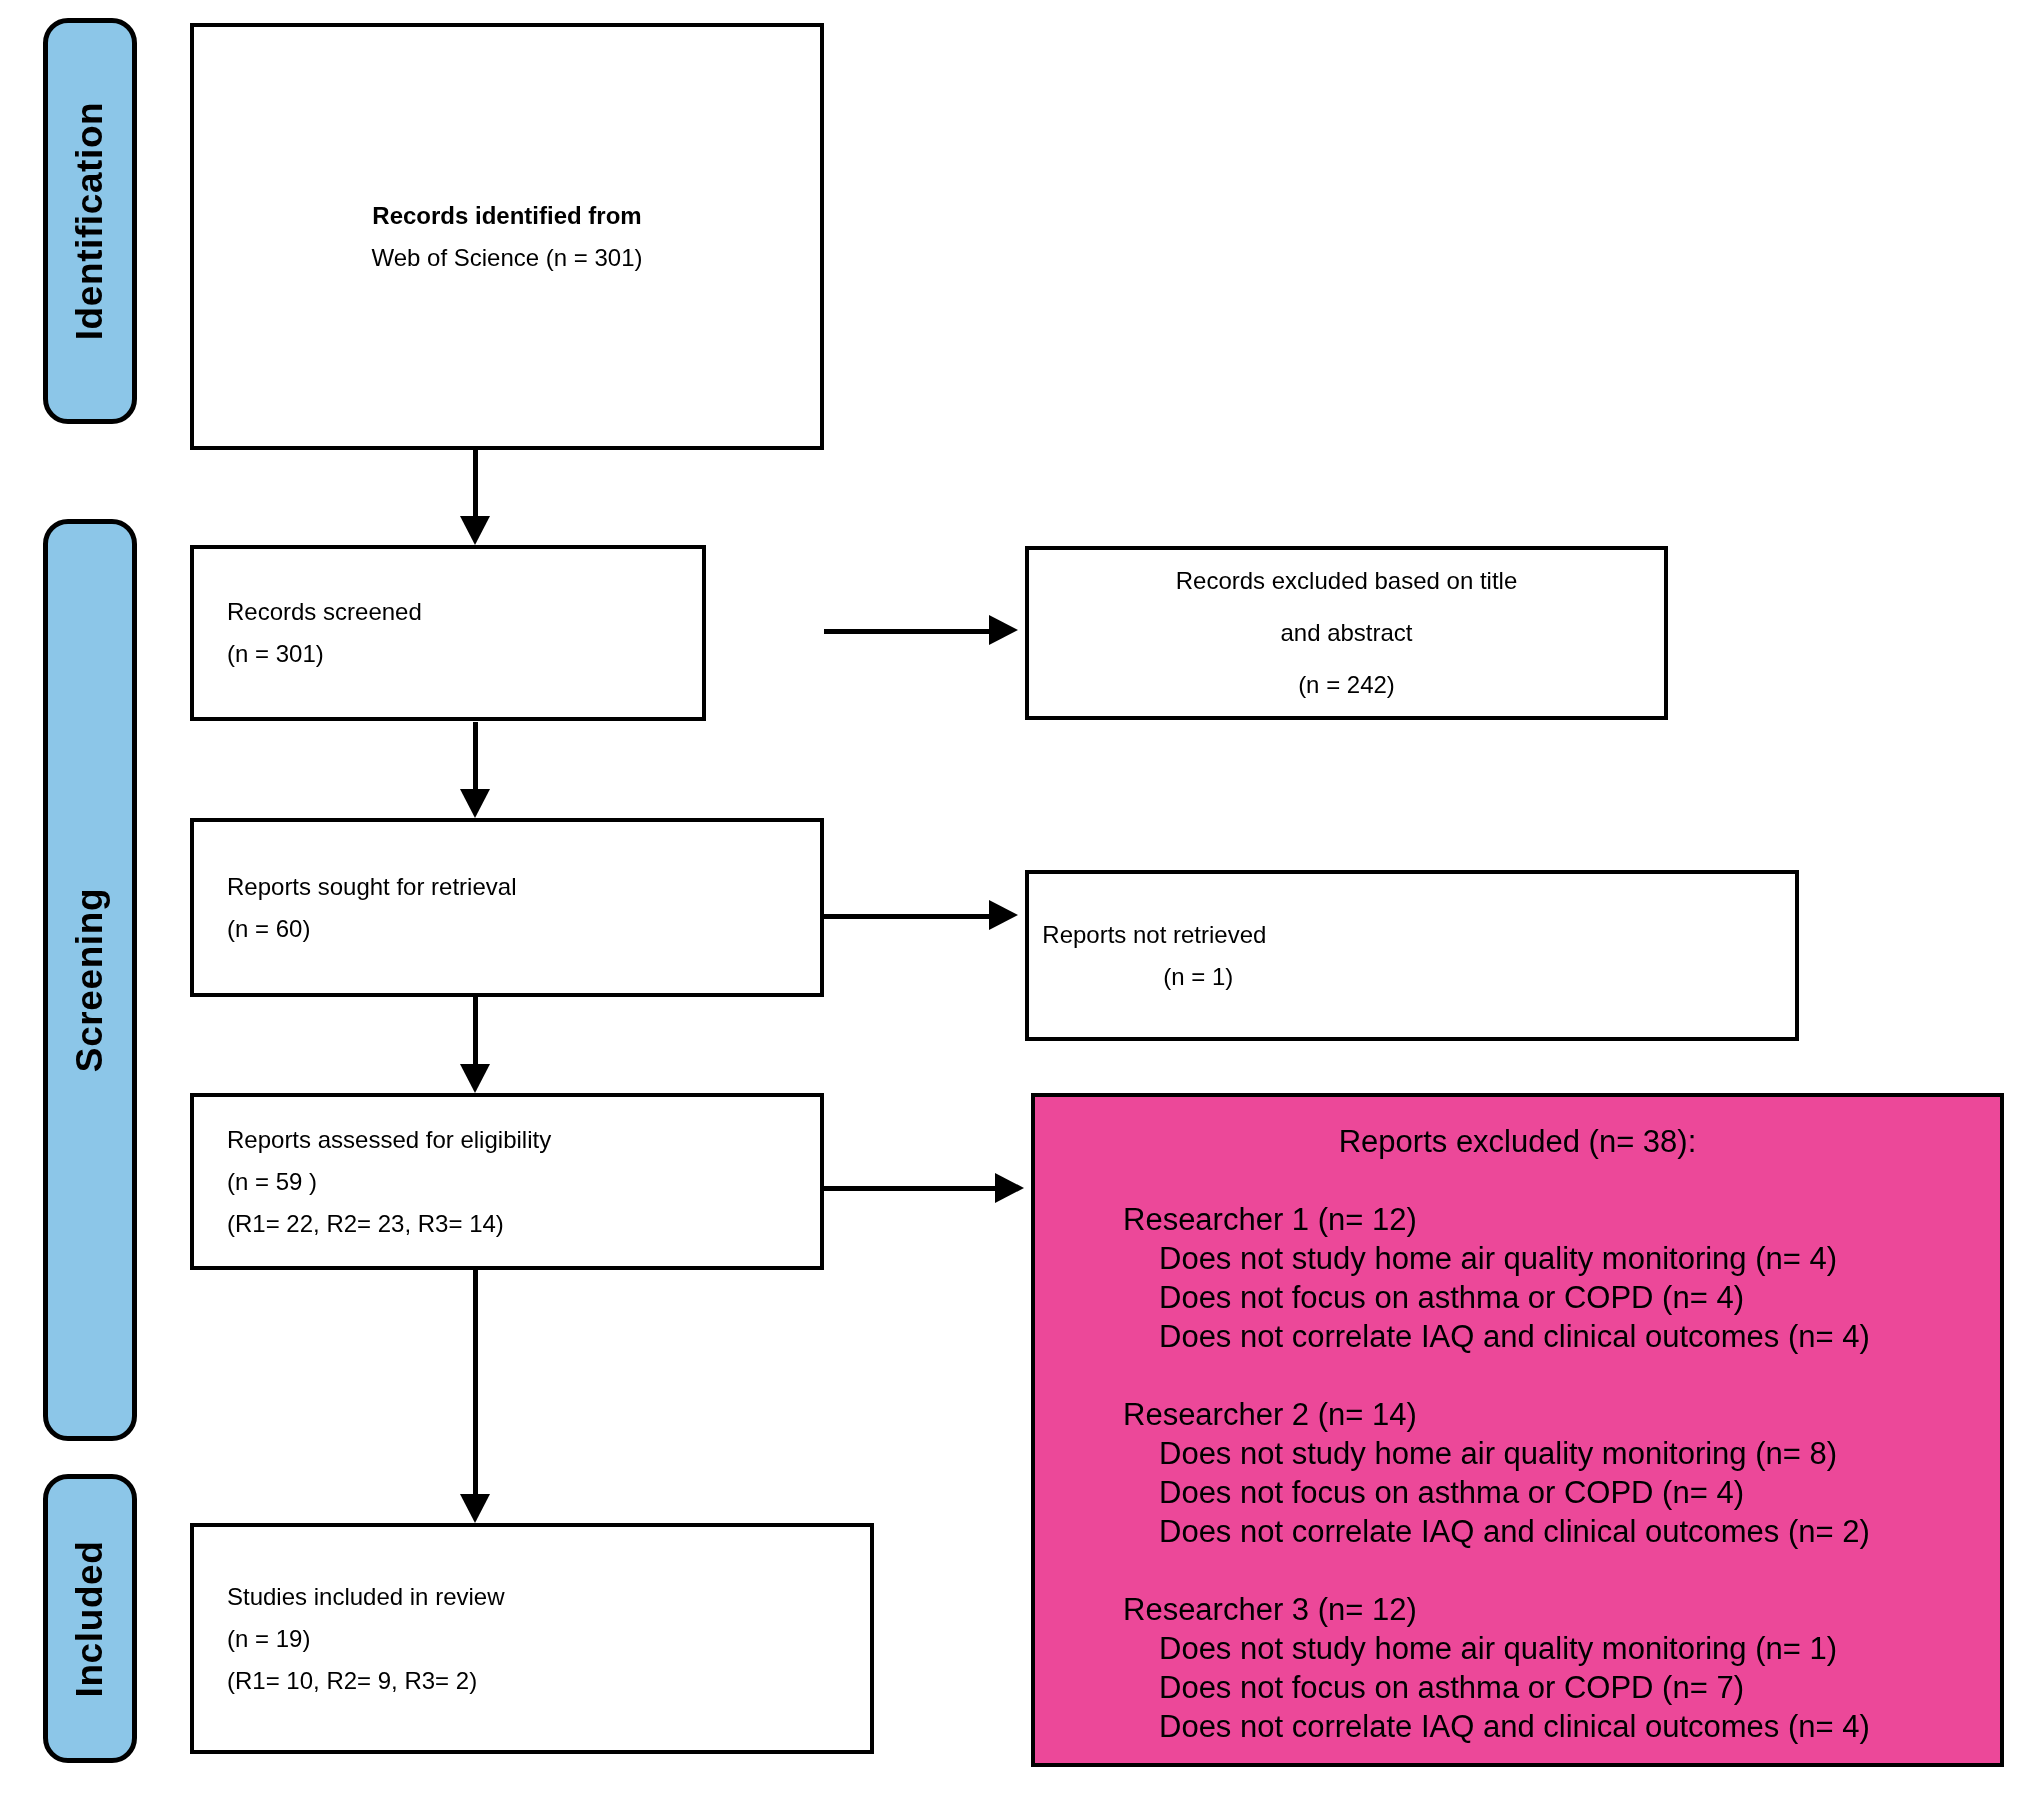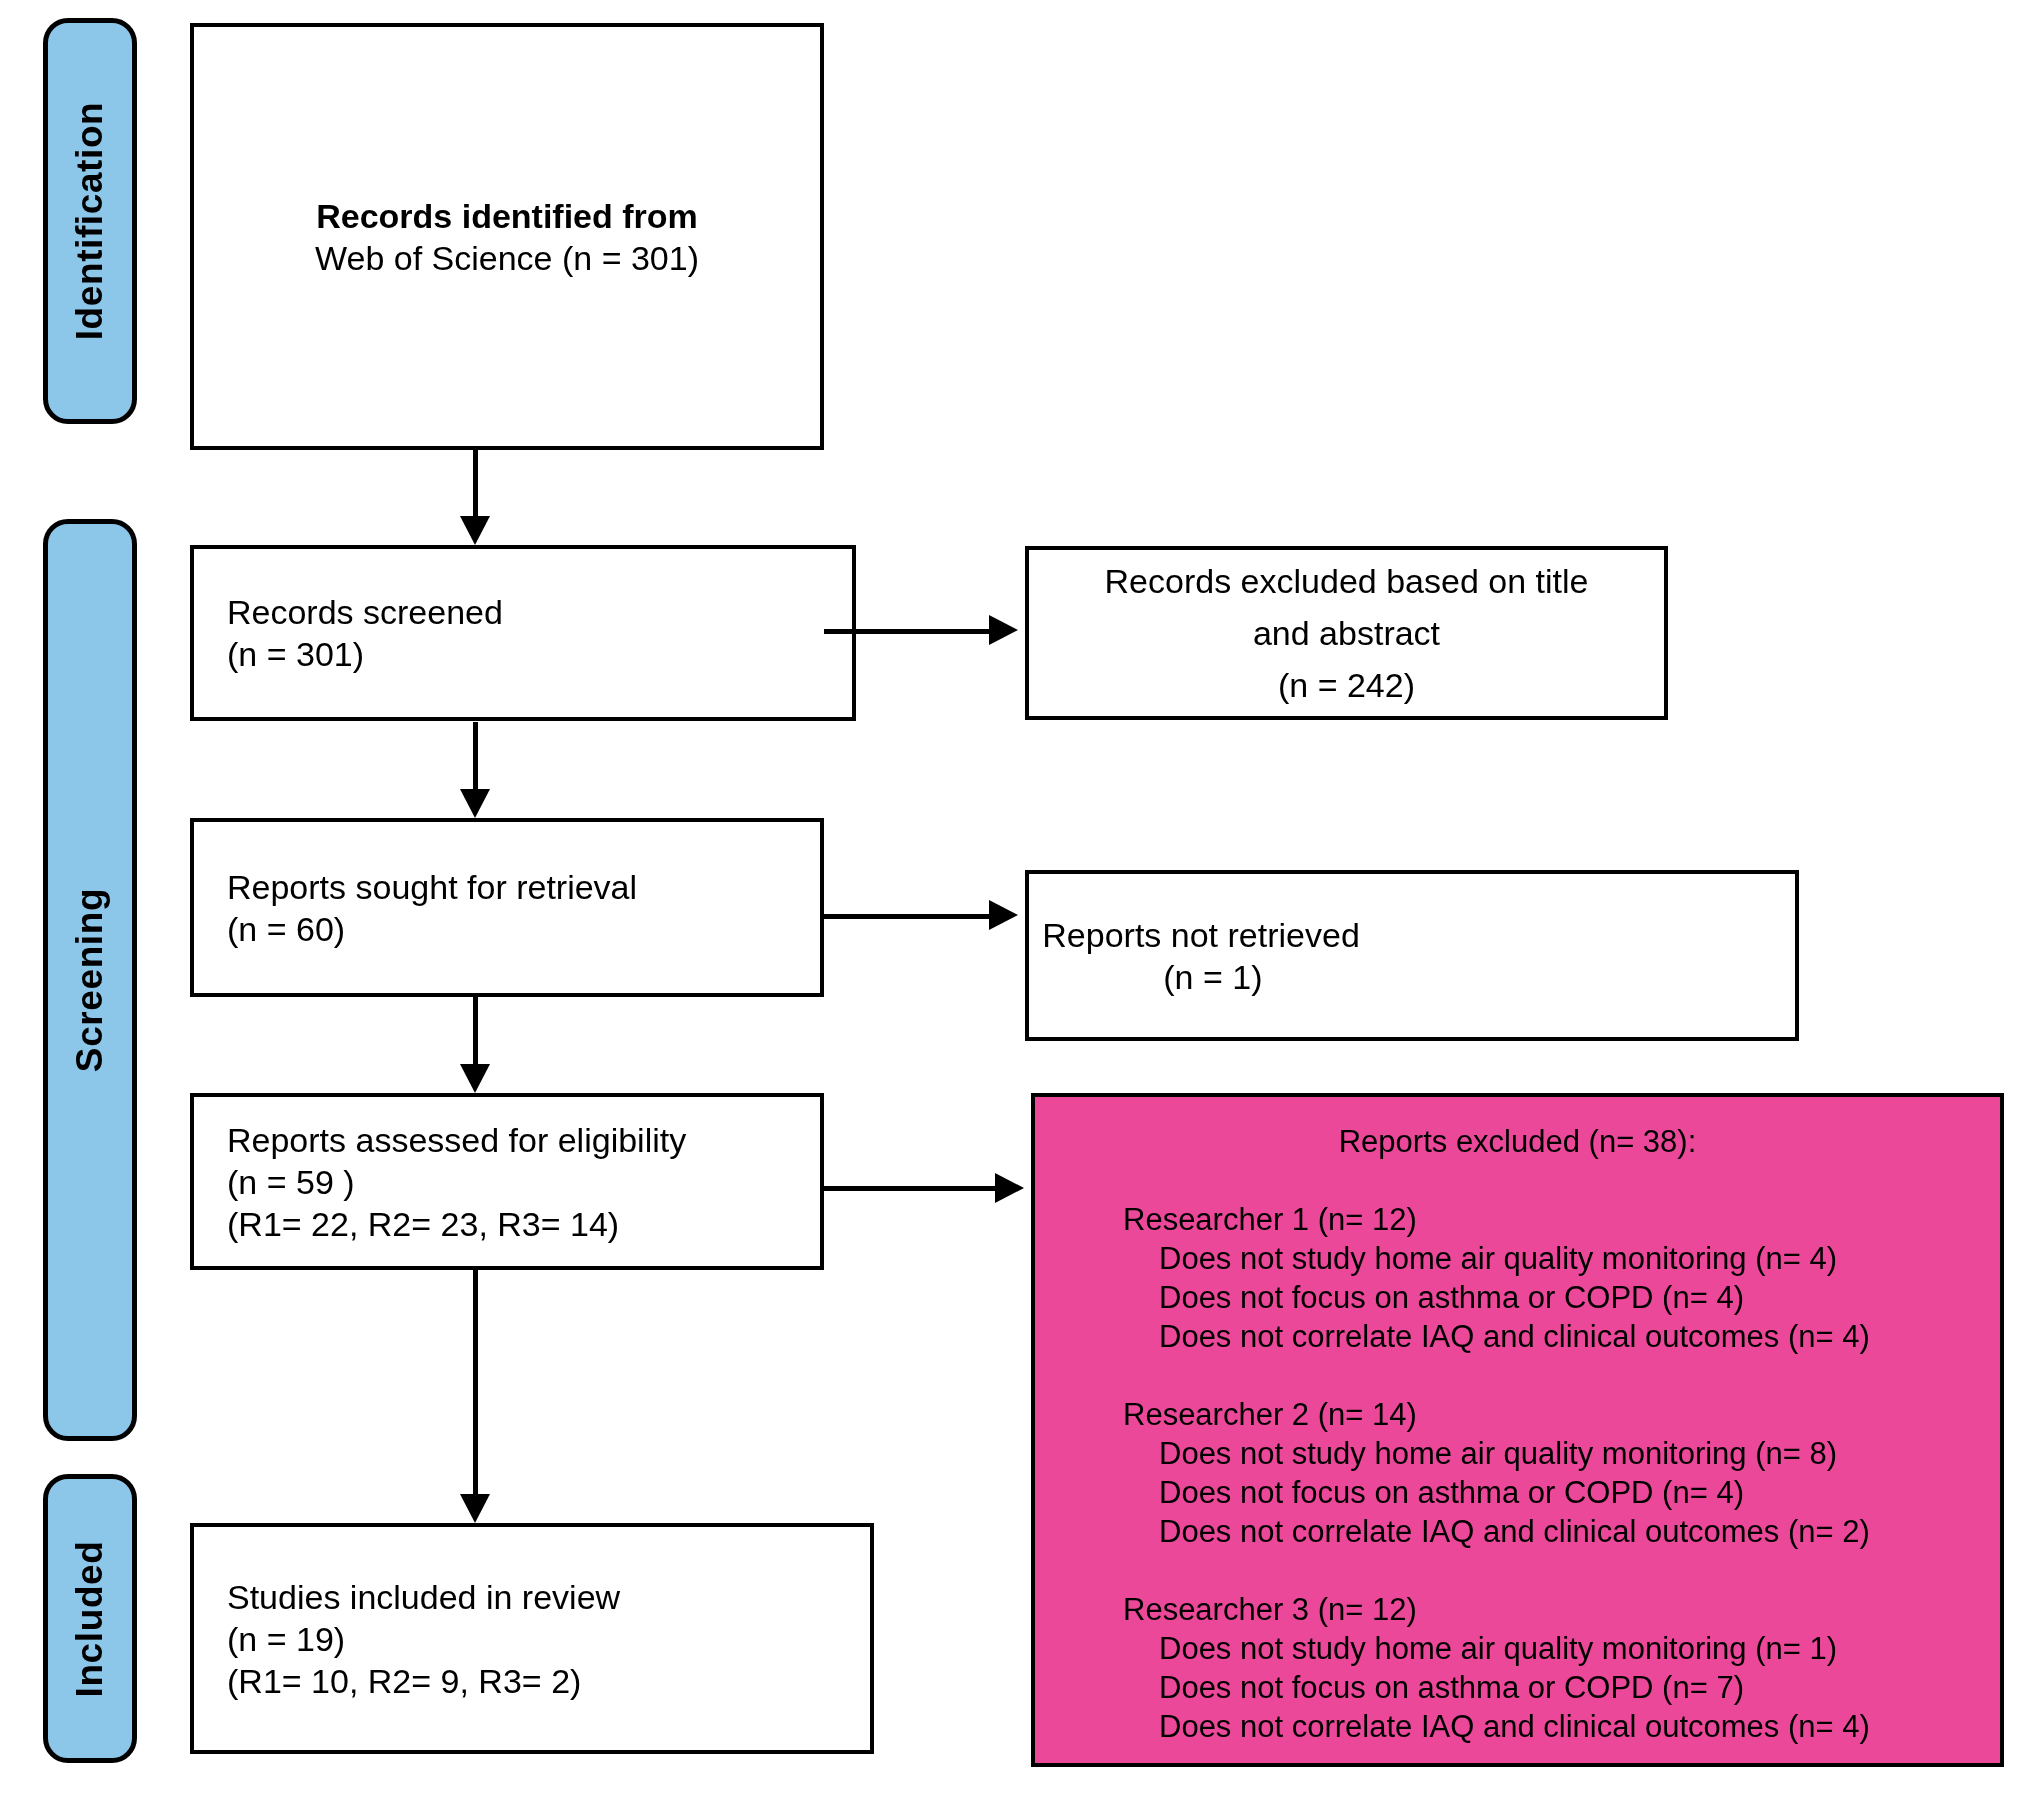--- a/index.html
+++ b/index.html
@@ -33,21 +33,21 @@
     font-size: 37px;
     letter-spacing: 0.6px;
   }
 
   
   .fbox {
     position: absolute;
     background: #ffffff;
     border: 4.8px solid #000;
     box-sizing: border-box;
-    font-size: 34px;
+    font-size: 24px;
     line-height: 42px;
     display: flex;
     flex-direction: column;
     justify-content: center;
   }
   .fbox.center { text-align: center; }
   .fbox.leftpad { padding-left: 33px; padding-right: 12px; }
   .bold { font-weight: bold; }
   .indent-n1 { padding-left: 121px; }
 
@@ -95,21 +95,21 @@
   </div>
   <div class="stage" style="top:1474px; height:289px;">
     <span class="rot">Included</span>
   </div>
 
   <div class="fbox center" style="left:190px; top:23px; width:634px; height:427px;">
     <div class="bold">Records identified from</div>
     <div>Web of Science (n = 301)</div>
   </div>
 
-  <div class="fbox leftpad" style="left:190px; top:545px; width:666px; height:176px;">
+  <div class="fbox leftpad" style="left:190px; top:545px; width:516px; height:176px;">
     <div>Records screened</div>
     <div>(n = 301)</div>
   </div>
 
   <div class="fbox center" style="left:1025px; top:546px; width:643px; height:174px;gap:10px;">
     <div>Records excluded based on title</div>
     <div>and abstract</div>
     <div>(n = 242)</div>
   </div>
 

